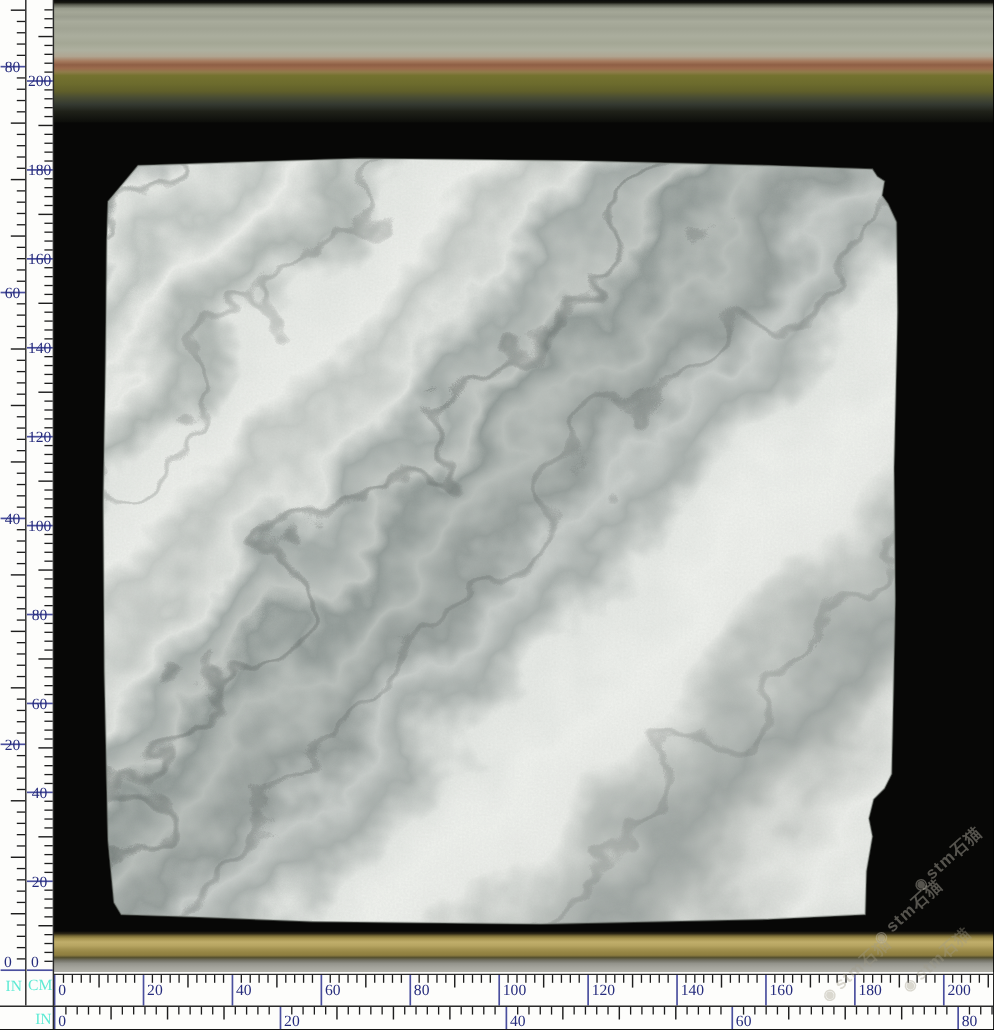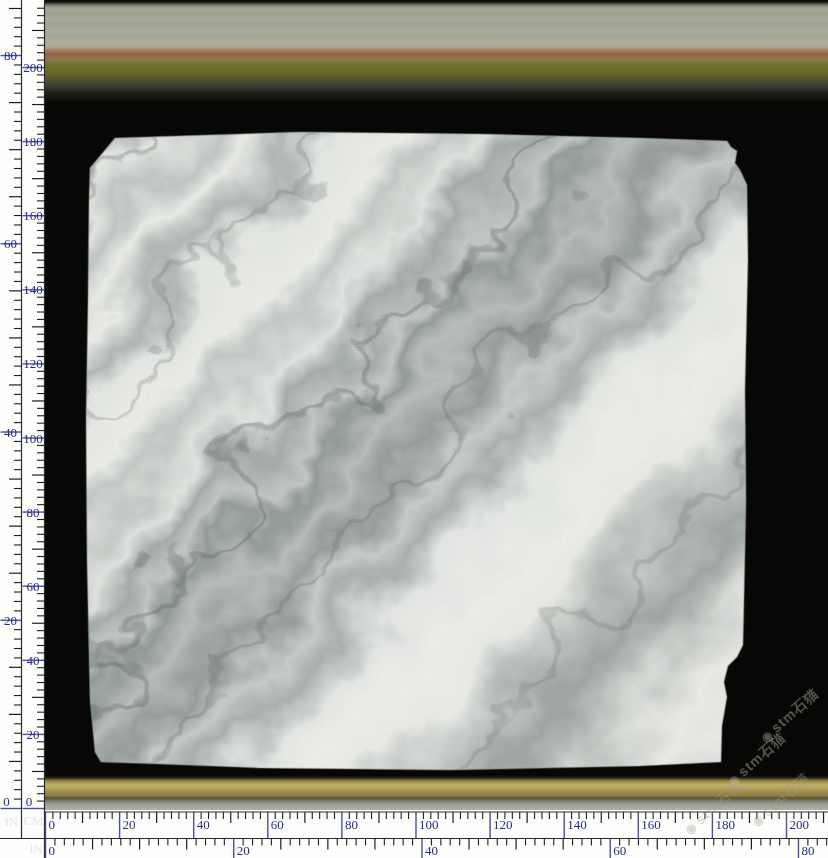--- a/index.html
+++ b/index.html
@@ -15,21 +15,21 @@
       #605f2a 76px,#4a4d33 81px,#343931 87px,#1f2119 93px,#0c0d0a 102px);}
   #band-bottom{position:absolute;left:0;top:776px;width:100%;height:36px;
     background:linear-gradient(to bottom,
       #0a0a07 0px,#2a2514 2px,#7a6c36 4px,#a4934f 6px,#c0ae6b 9px,#b7a562 12px,
       #a29150 15px,#948443 18px,#8d7d40 20px,#55502f 22px,#6f6e62 24px,#94948c 27px,
       #a3a39b 30px,#aeaea6 33px,#b5b5ad 36px);}
   #slab{position:absolute;left:37px;top:126px;width:672px;height:650px;}
   
   #ruler-svg{position:absolute;left:0;top:0;width:828px;height:858px;pointer-events:none;}
   #ruler-svg text{font-family:"Liberation Serif",serif;}
-  .unit{position:absolute;font:13px "Liberation Serif",serif;color:#e5e5e5;z-index:4;}
+  .unit{position:absolute;font:13px "Liberation Serif",serif;color:#5eead4;z-index:4;}
   
   .wm{position:absolute;z-index:6;transform:translate(-50%,-50%) rotate(-42deg);
       white-space:nowrap;font:bold 14px "Liberation Sans",sans-serif;letter-spacing:1px;
       color:rgba(205,201,188,0.40);}
   .wm.dim{color:rgba(160,154,138,0.38);}
   .wm .wm-logo{font-size:12px;margin-right:3px;}
 </style>
 </head>
 <body>
 

